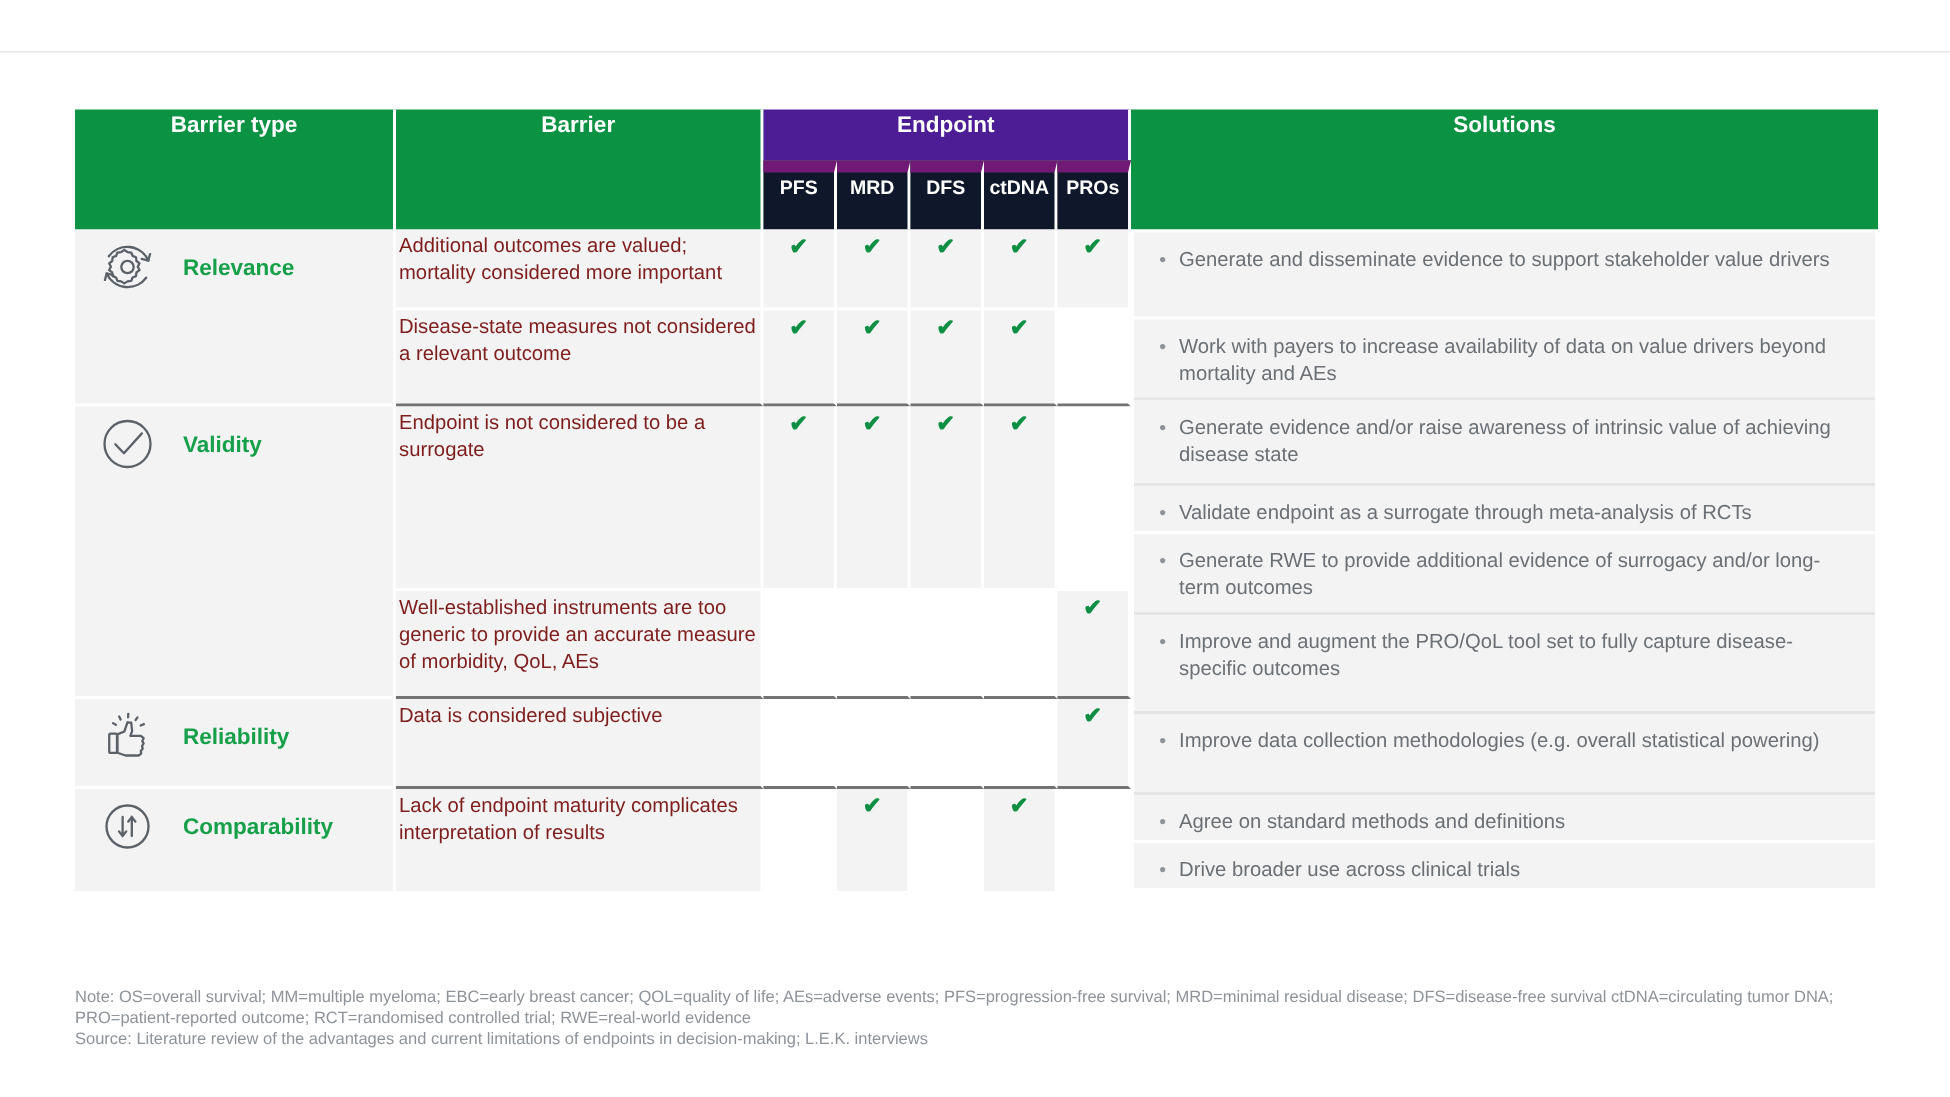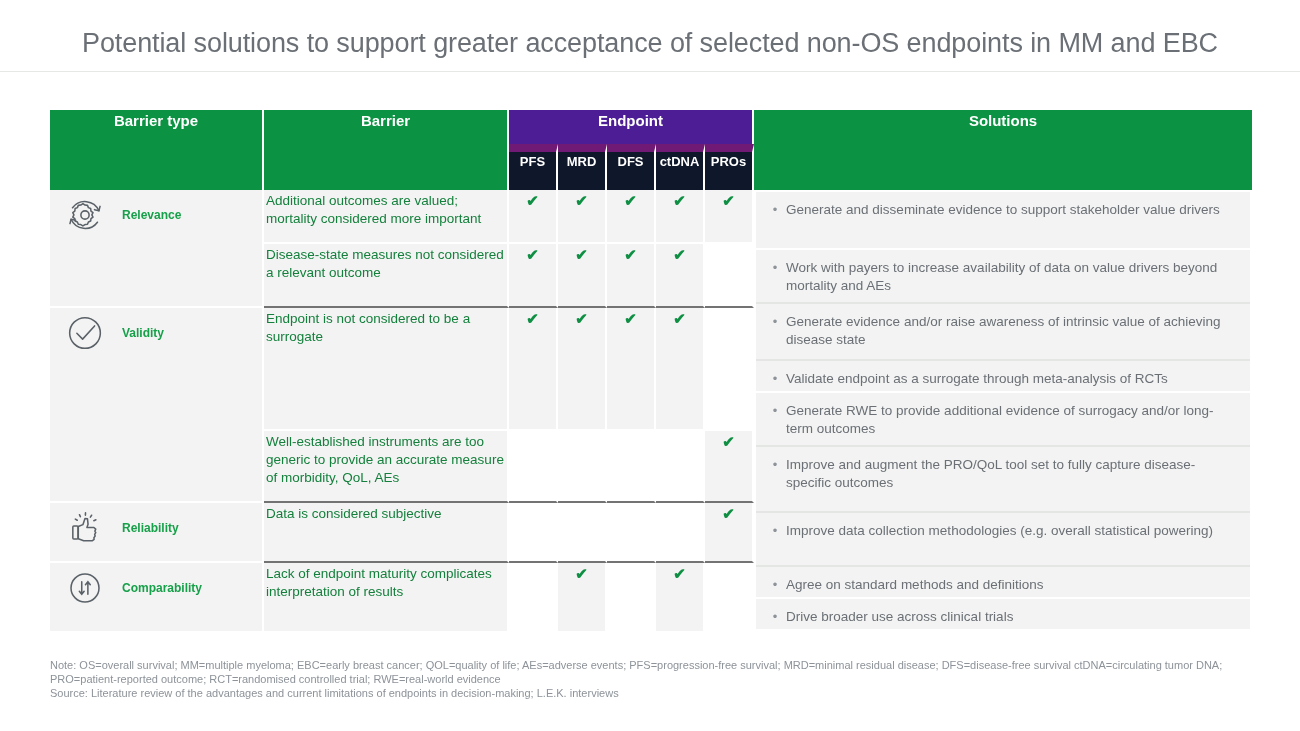--- a/index.html
+++ b/index.html
@@ -114,29 +114,29 @@
     gap: 14px;
     padding-left: 10px;
   }
   .btype-icon {
     width: 46px;
     height: 46px;
     flex: 0 0 46px;
     display: block;
   }
   .btype-label {
-    font-size: 12px;
+    font-size: 15px;
     font-weight: bold;
     color: #17a04a;
   }
 
   .barrier-text {
     font-size: 13.5px;
     line-height: 1.33;
-    color: #15803d;
+    color: #7f1d1d;
     padding: 11px 12px 11px 12px;
   }
 
   .check {
     text-align: center;
     vertical-align: middle;
     color: #0e8f43;
     font-size: 15px;
     font-weight: bold;
   }
@@ -179,21 +179,20 @@
     font-size: 11px;
     line-height: 1.28;
     color: #8d9399;
   }
   .footnote div { white-space: normal; }
 </style>
 </head>
 <body>
 
 <div class="title-block">
-  <div class="figure-title">Potential solutions to support greater acceptance of selected non-OS endpoints in MM and EBC</div>
 </div>
 
 <div class="table-wrap">
   <table class="fig">
     <colgroup>
       <col style="width:214px">
       <col style="width:245px">
       <col style="width:49px">
       <col style="width:49px">
       <col style="width:49px">

